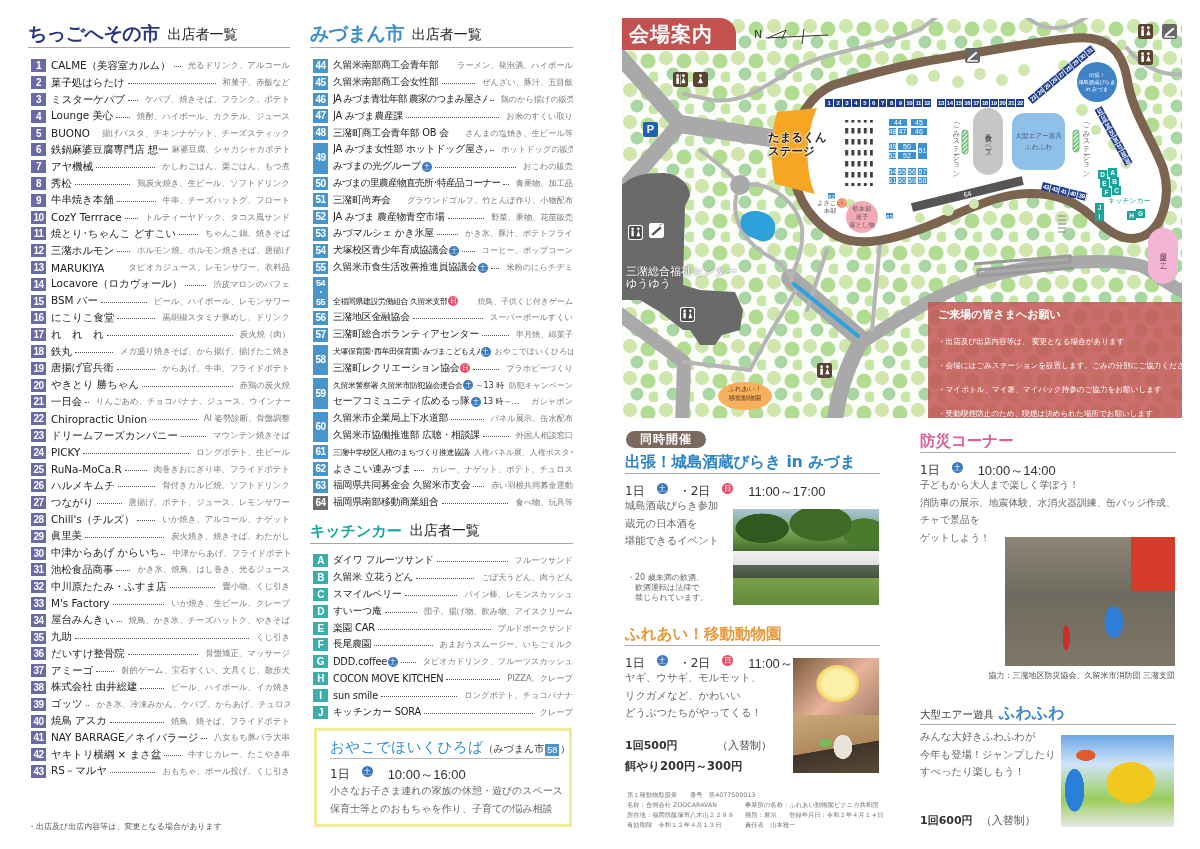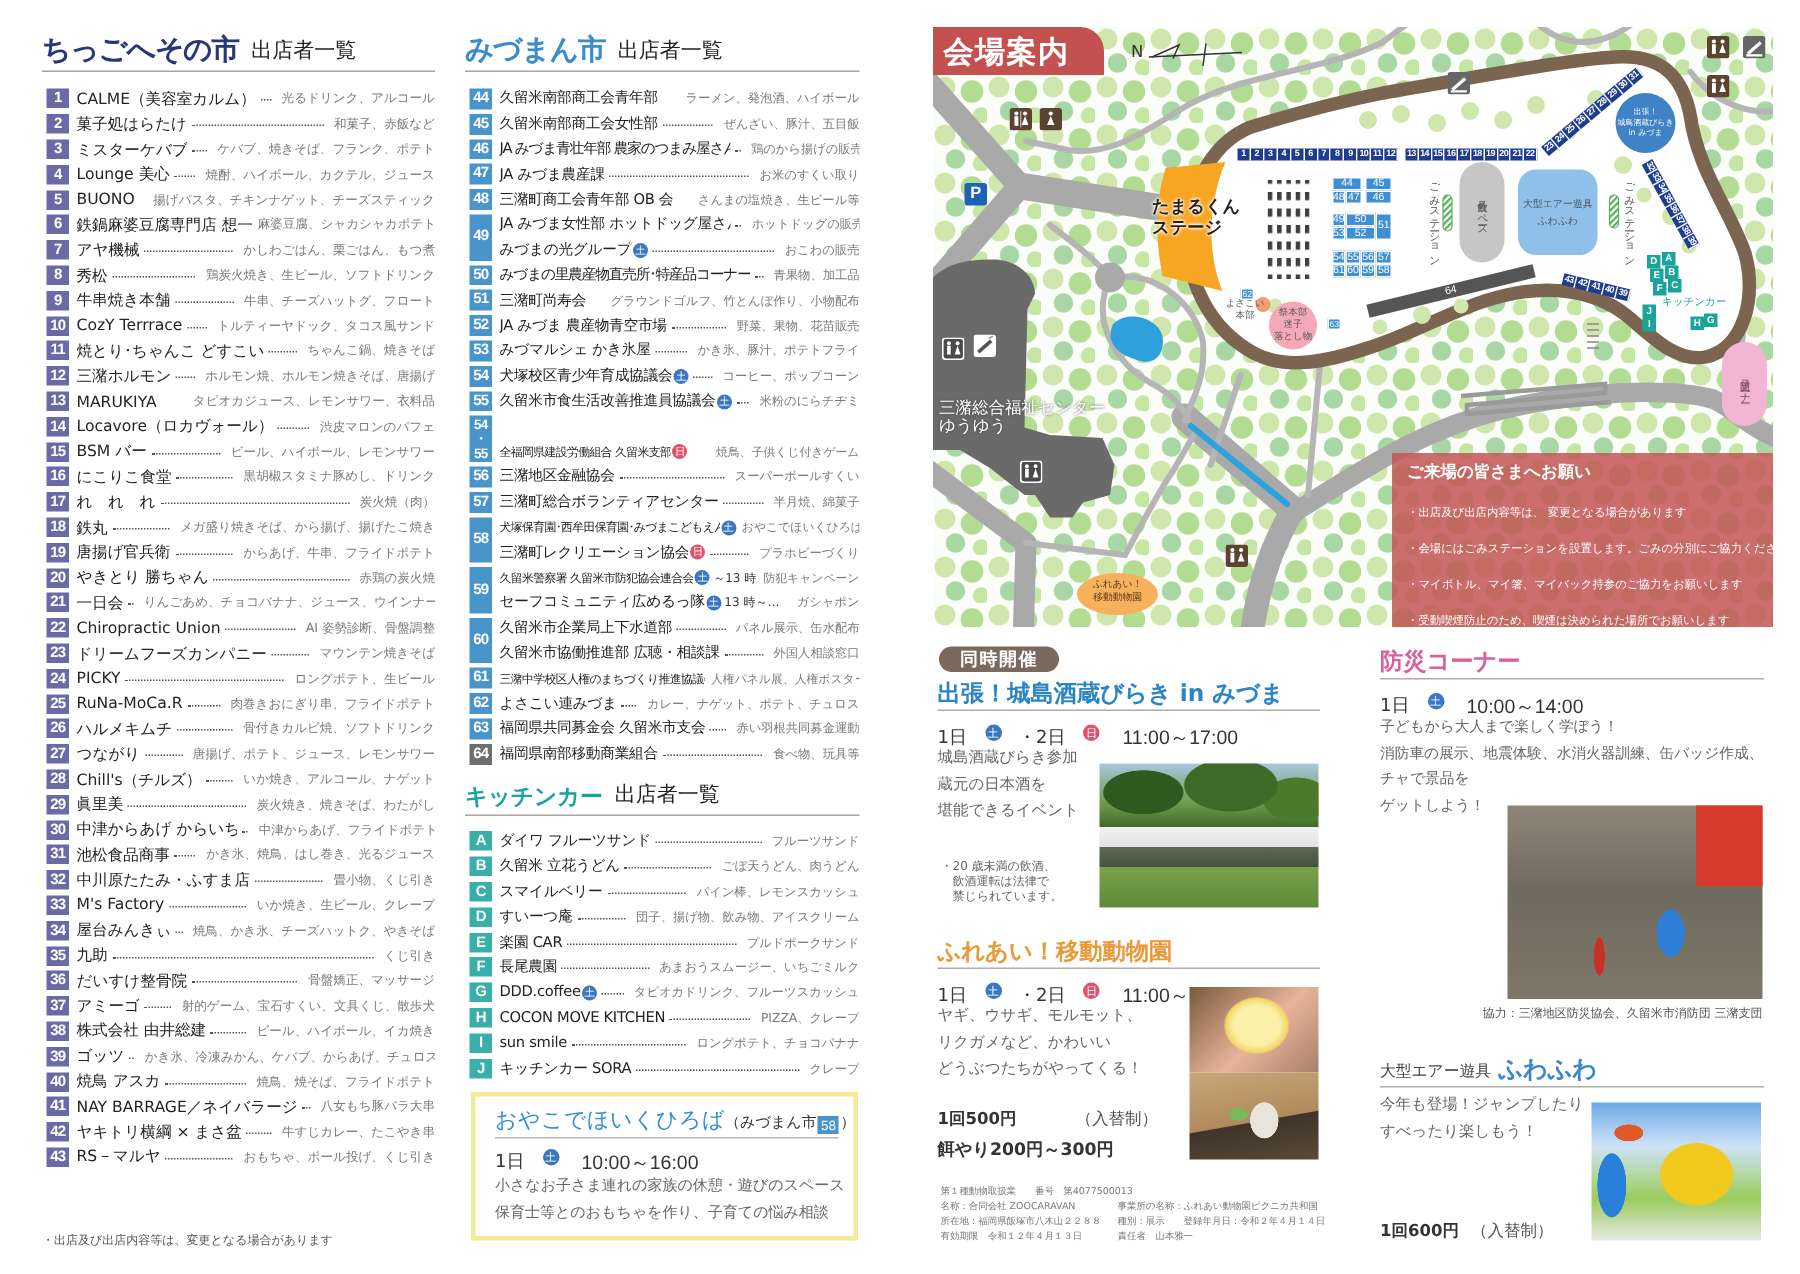--- a/index.html
+++ b/index.html
@@ -1283,20 +1283,21 @@
 </div>
 <div class="photo ph-fire"></div>
 <div class="credit">協力：三潴地区防災協会、久留米市消防団 三潴支団</div>
 
 <div class="evt fuwa">
   <div class="head">
     <span class="pre">大型エアー遊具</span>
     <span class="ft">ふわふわ</span>
   </div>
   <div class="desc">
+    <div>みんな大好きふわふわが</div>
       <div>今年も登場！ジャンプしたり</div>
       <div>すべったり楽しもう！</div>
   </div>
 </div>
 <div class="price fuwa-price">
   <span style="margin-right:8px">1回600円</span>
   <span class="pn">（入替制）</span>
 </div>
 <div class="photo ph-fuwa"></div>
 

